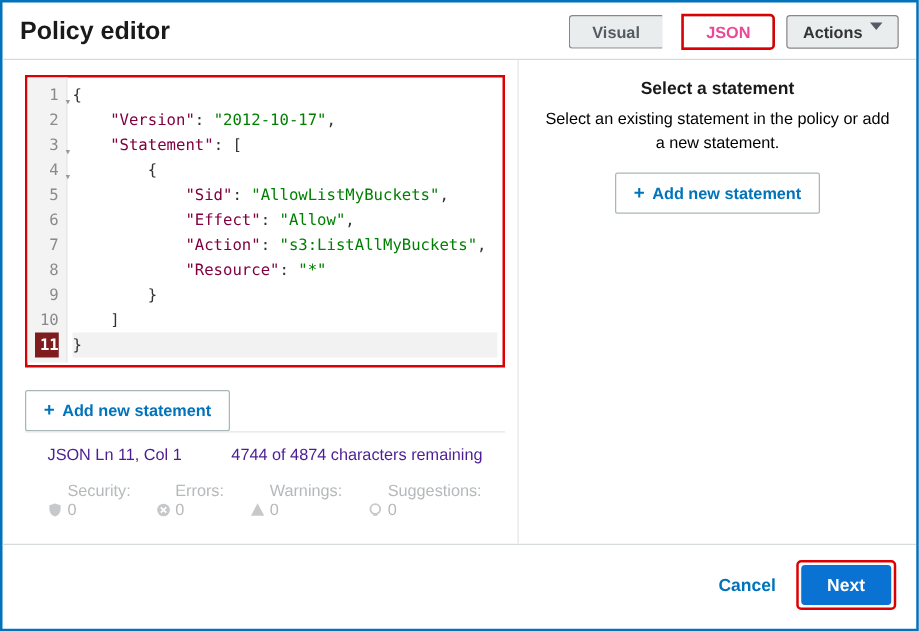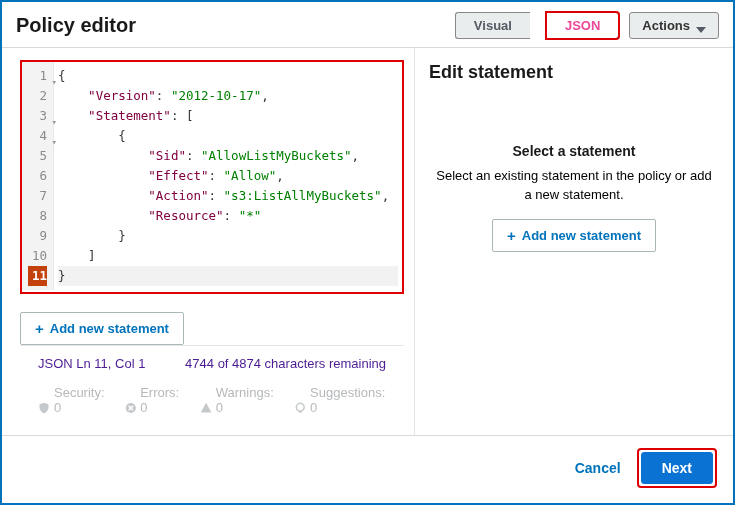--- a/index.html
+++ b/index.html
@@ -47,21 +47,21 @@
   .actions-btn {
     border: 1px solid #888;
     background: #eaeded;
     padding: 5px 12px;
     font-size: 13px;
     font-weight: bold;
     border-radius: 3px;
     cursor: pointer;
     color: #333;
     display: flex;
-    align-items: flex-end;
+    align-items: flex-start;
     gap: 6px;
   }
   .caret-down {
     width: 0; height: 0;
     border-left: 5px solid transparent;
     border-right: 5px solid transparent;
     border-top: 6px solid #545b64;
   }
   .main {
     display: flex;
@@ -88,21 +88,21 @@
   .gutter {
     background: #f3f3f3;
     color: #8a8a8a;
     text-align: right;
     padding: 4px 6px 4px 6px;
     user-select: none;
     border-right: 1px solid #e8e8e8;
     min-width: 32px;
   }
   .gutter-line { height: 20px; line-height: 20px; position: relative; }
-  .gutter-line.cursor { background: #c2410c; color: #fff; font-weight: bold; }
+  .gutter-line.cursor { background: #7f1d1d; color: #fff; font-weight: bold; }
   .fold { position: absolute; right: -10px; top: 6px; font-size: 9px; color: #999; }
   .code-lines { padding: 4px 4px; flex: 1; }
   .code-line { height: 20px; line-height: 20px; white-space: pre; color: #333; }
   .tok-punc { color: #333; }
   .tok-key { color: #800040; }
   .tok-str { color: #008000; }
   .cursor-line-bg { background: #f2f2f2; }
   .add-stmt-btn {
     margin-top: 18px;
     display: inline-flex;
@@ -267,21 +267,20 @@
         <svg class="lint-icon" viewBox="0 0 16 16">
             <circle cx="8" cy="7" r="5" fill="none" stroke="#c6c9cb" stroke-width="2"></circle>
             <rect x="6" y="12" width="4" height="2" fill="#c6c9cb"></rect>
           </svg>
         <span>Suggestions: 0</span>
       </div>
     </div>
   </div>
 
   <div class="side-pane">
-    <div class="side-title">Edit statement</div>
     <div class="side-sub">Select a statement</div>
     <div class="side-desc">Select an existing statement in the policy or add a new statement.</div>
     <div class="side-add-wrap">
       <button class="side-add">
         <span class="plus">+</span>
         <span>Add new statement</span>
       </button>
     </div>
   </div>
 </div>

